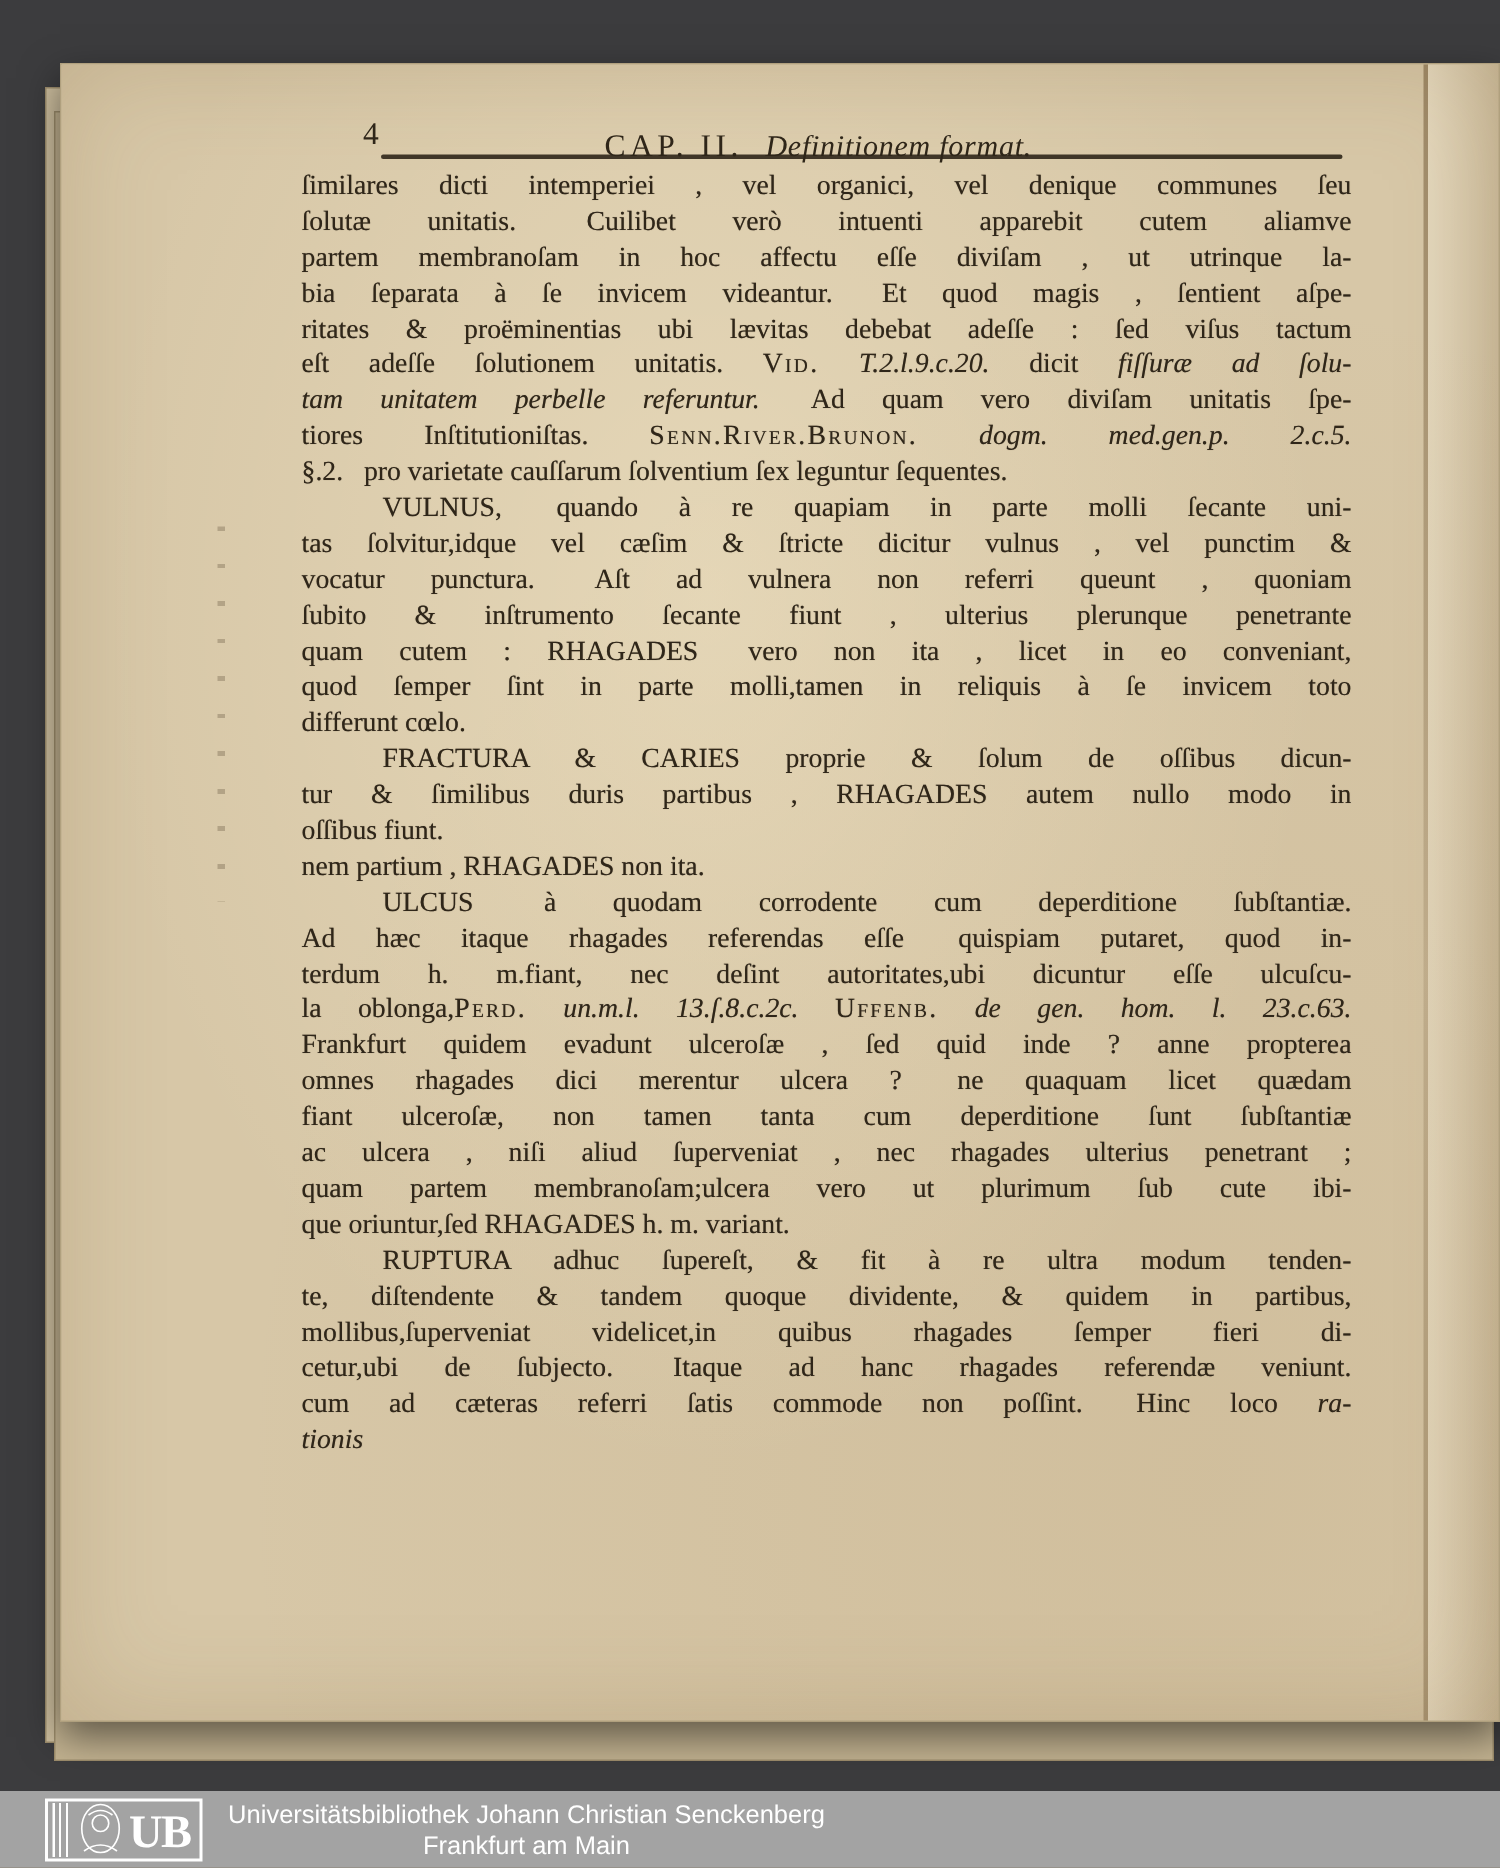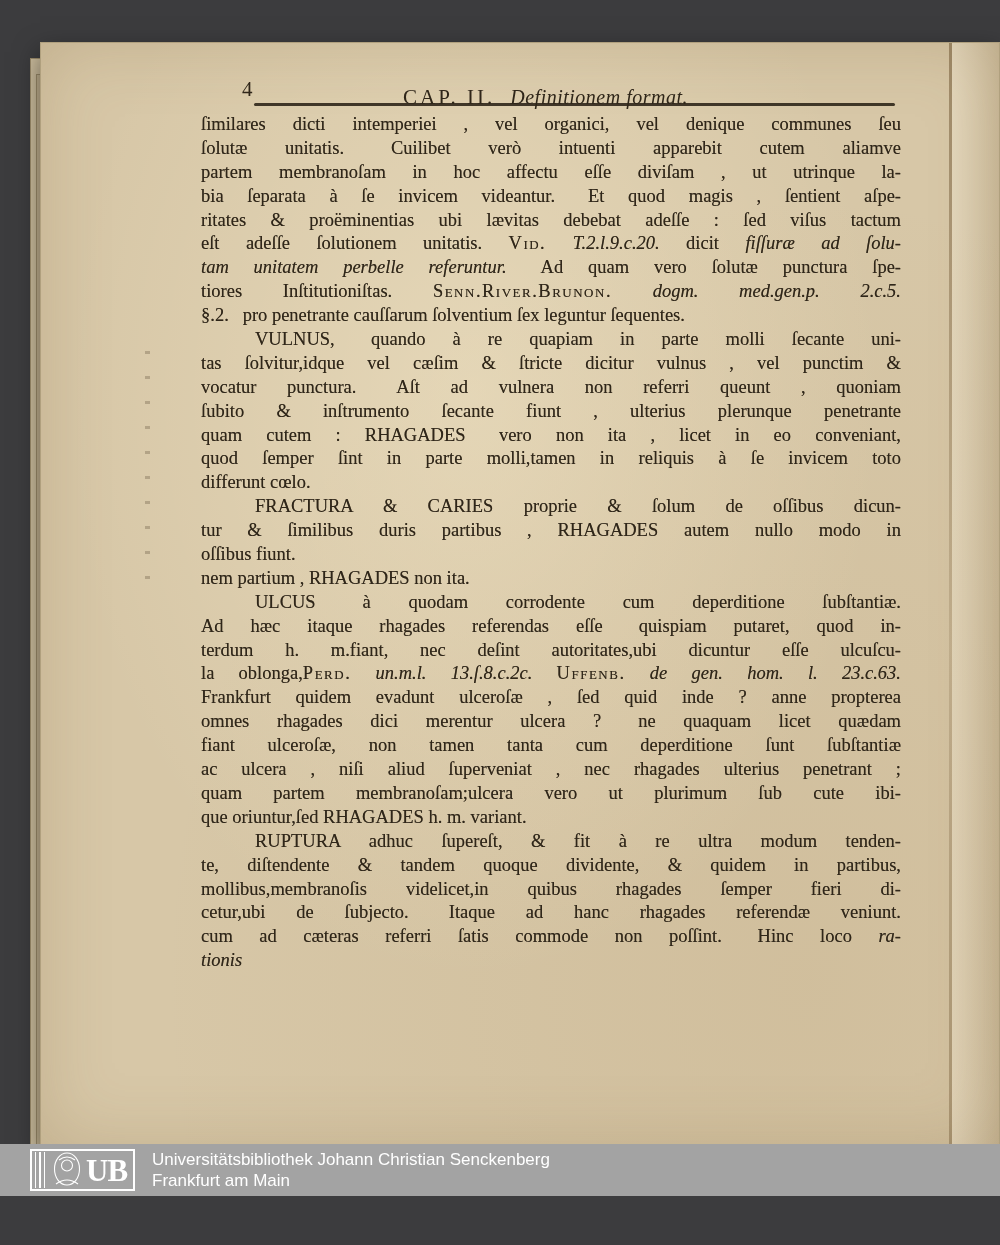--- a/index.html
+++ b/index.html
@@ -45,22 +45,22 @@
   .text-block{position:absolute;left:160px;top:70px;width:700px;font-size:18.5px;line-height:23.9px;
     text-shadow:0 0 .5px rgba(47,38,25,.55);}
   .line{height:23.9px;white-space:nowrap;}
   .line.just{text-align:justify;text-align-last:justify;white-space:normal;overflow:hidden;}
   .line.indent{text-indent:54px;}
   .line.right{text-align:left;padding-right:22px;}
   .it{font-style:italic;}
   .sc{font-variant:small-caps;letter-spacing:1.5px;margin-top:32px;}
 
   
-  .footer-bar{position:absolute;left:0;top:1144px;width:1000px;height:52px;background:var(--footer-bg);
-    display:flex;align-items:center;font-family:"Liberation Sans","DejaVu Sans",sans-serif;}
+  .footer-bar{position:absolute;left:0;top:1194px;width:1000px;height:52px;background:var(--footer-bg);
+    display:flex;align-items:center;font-family:"Liberation Sans","DejaVu Sans",sans-serif;text-align:center;}
   .ub-logo{margin-left:30px;height:42px;display:flex;align-items:center;border:2px solid #fff;
     padding:1px 6px 1px 3px;color:#fff;}
   .ub-lines{width:13px;height:36px;margin-right:3px;
     background:repeating-linear-gradient(to right,#fff 0 1.5px,transparent 1.5px 4.5px);}
   .ub-text{font-family:"Liberation Serif","DejaVu Serif",serif;font-weight:bold;font-size:31px;line-height:1;
     letter-spacing:-1px;margin-left:3px;}
   .library-name{margin-left:17px;color:var(--footer-text);font-size:17px;line-height:21px;}
 </style>
 </head>
 <body>
@@ -80,23 +80,23 @@
   </div>
   <div class="header-rule"></div>
 
   <div class="text-block">
       <div class="line just"><span>ſimilares dicti intemperiei , vel organici, vel denique communes ſeu</span></div>
       <div class="line just"><span>ſolutæ unitatis.  Cuilibet verò intuenti apparebit cutem aliamve</span></div>
       <div class="line just"><span>partem membranoſam in hoc affectu eſſe diviſam , ut utrinque la-</span></div>
       <div class="line just"><span>bia ſeparata à ſe invicem videantur.  Et quod magis , ſentient aſpe-</span></div>
       <div class="line just"><span>ritates &amp; proëminentias ubi lævitas debebat adeſſe : ſed viſus tactum</span></div>
       <div class="line just"><span>eſt adeſſe ſolutionem unitatis. </span><span class="sc">Vid.</span><span class="it"> T.2.l.9.c.20.</span><span> dicit </span><span class="it">fiſſuræ ad ſolu-</span></div>
-      <div class="line just"><span class="it">tam unitatem perbelle referuntur.</span><span>  Ad quam vero ſolutæ punctura ſpe-</span></div>
+      <div class="line just"><span class="it">tam unitatem perbelle referuntur.</span><span>  Ad quam vero diviſam unitatis ſpe-</span></div>
       <div class="line just"><span>tiores Inſtitutioniſtas. </span><span class="sc">Senn.River.Brunon.</span><span class="it"> dogm. med.gen.p. 2.c.5.</span></div>
-      <div class="line"><span>§.2.  pro penetrante cauſſarum ſolventium ſex leguntur ſequentes.</span></div>
+      <div class="line"><span>§.2.  pro varietate cauſſarum ſolventium ſex leguntur ſequentes.</span></div>
       <div class="line just indent"><span>VULNUS,  quando à re quapiam in parte molli ſecante uni-</span></div>
       <div class="line just"><span>tas ſolvitur,idque vel cæſim &amp; ſtricte dicitur vulnus , vel punctim &amp;</span></div>
       <div class="line just"><span>vocatur punctura.  Aſt ad vulnera non referri queunt , quoniam</span></div>
       <div class="line just"><span>ſubito &amp; inſtrumento ſecante fiunt , ulterius plerunque penetrante</span></div>
       <div class="line just"><span>quam cutem : RHAGADES  vero non ita , licet in eo conveniant,</span></div>
       <div class="line just"><span>quod ſemper ſint in parte molli,tamen in reliquis à ſe invicem toto</span></div>
       <div class="line"><span>differunt cœlo.</span></div>
       <div class="line just indent"><span>FRACTURA &amp; CARIES proprie &amp; ſolum de oſſibus dicun-</span></div>
       <div class="line just"><span>tur &amp; ſimilibus duris partibus , RHAGADES autem nullo modo in</span></div>
       <div class="line"><span>oſſibus fiunt.</span></div>
@@ -106,21 +106,21 @@
       <div class="line just"><span>terdum h. m.fiant, nec deſint autoritates,ubi dicuntur eſſe ulcuſcu-</span></div>
       <div class="line just"><span>la oblonga,</span><span class="sc">Perd.</span><span class="it"> un.m.l. 13.ſ.8.c.2c. </span><span class="sc">Uffenb.</span><span class="it"> de gen. hom. l. 23.c.63.</span></div>
       <div class="line just"><span>Frankfurt quidem evadunt ulceroſæ , ſed quid inde ? anne propterea</span></div>
       <div class="line just"><span>omnes rhagades dici merentur ulcera ?  ne quaquam licet quædam</span></div>
       <div class="line just"><span>fiant ulceroſæ, non tamen tanta cum deperditione ſunt ſubſtantiæ</span></div>
       <div class="line just"><span>ac ulcera , niſi aliud ſuperveniat , nec rhagades ulterius penetrant ;</span></div>
       <div class="line just"><span>quam partem membranoſam;ulcera vero ut plurimum ſub cute ibi-</span></div>
       <div class="line"><span>que oriuntur,ſed RHAGADES h. m. variant.</span></div>
       <div class="line just indent"><span>RUPTURA adhuc ſupereſt, &amp; fit à re ultra modum tenden-</span></div>
       <div class="line just"><span>te, diſtendente &amp; tandem quoque dividente, &amp; quidem in partibus,</span></div>
-      <div class="line just"><span>mollibus,membranoſis videlicet,in quibus rhagades ſemper fieri di-</span></div>
+      <div class="line just"><span>mollibus,ſuperveniat videlicet,in quibus rhagades ſemper fieri di-</span></div>
       <div class="line just"><span>cetur,ubi de ſubjecto.  Itaque ad hanc rhagades referendæ veniunt.</span></div>
       <div class="line just"><span>cum ad cæteras referri ſatis commode non poſſint.  Hinc loco </span><span class="it">ra-</span></div>
       <div class="line right"><span class="it">tionis</span></div>
     </div>
 </div>
 
 <div class="footer-bar">
   <div class="ub-logo">
     <div class="ub-lines"></div>
     <svg width="32" height="38" viewBox="0 0 32 38">

